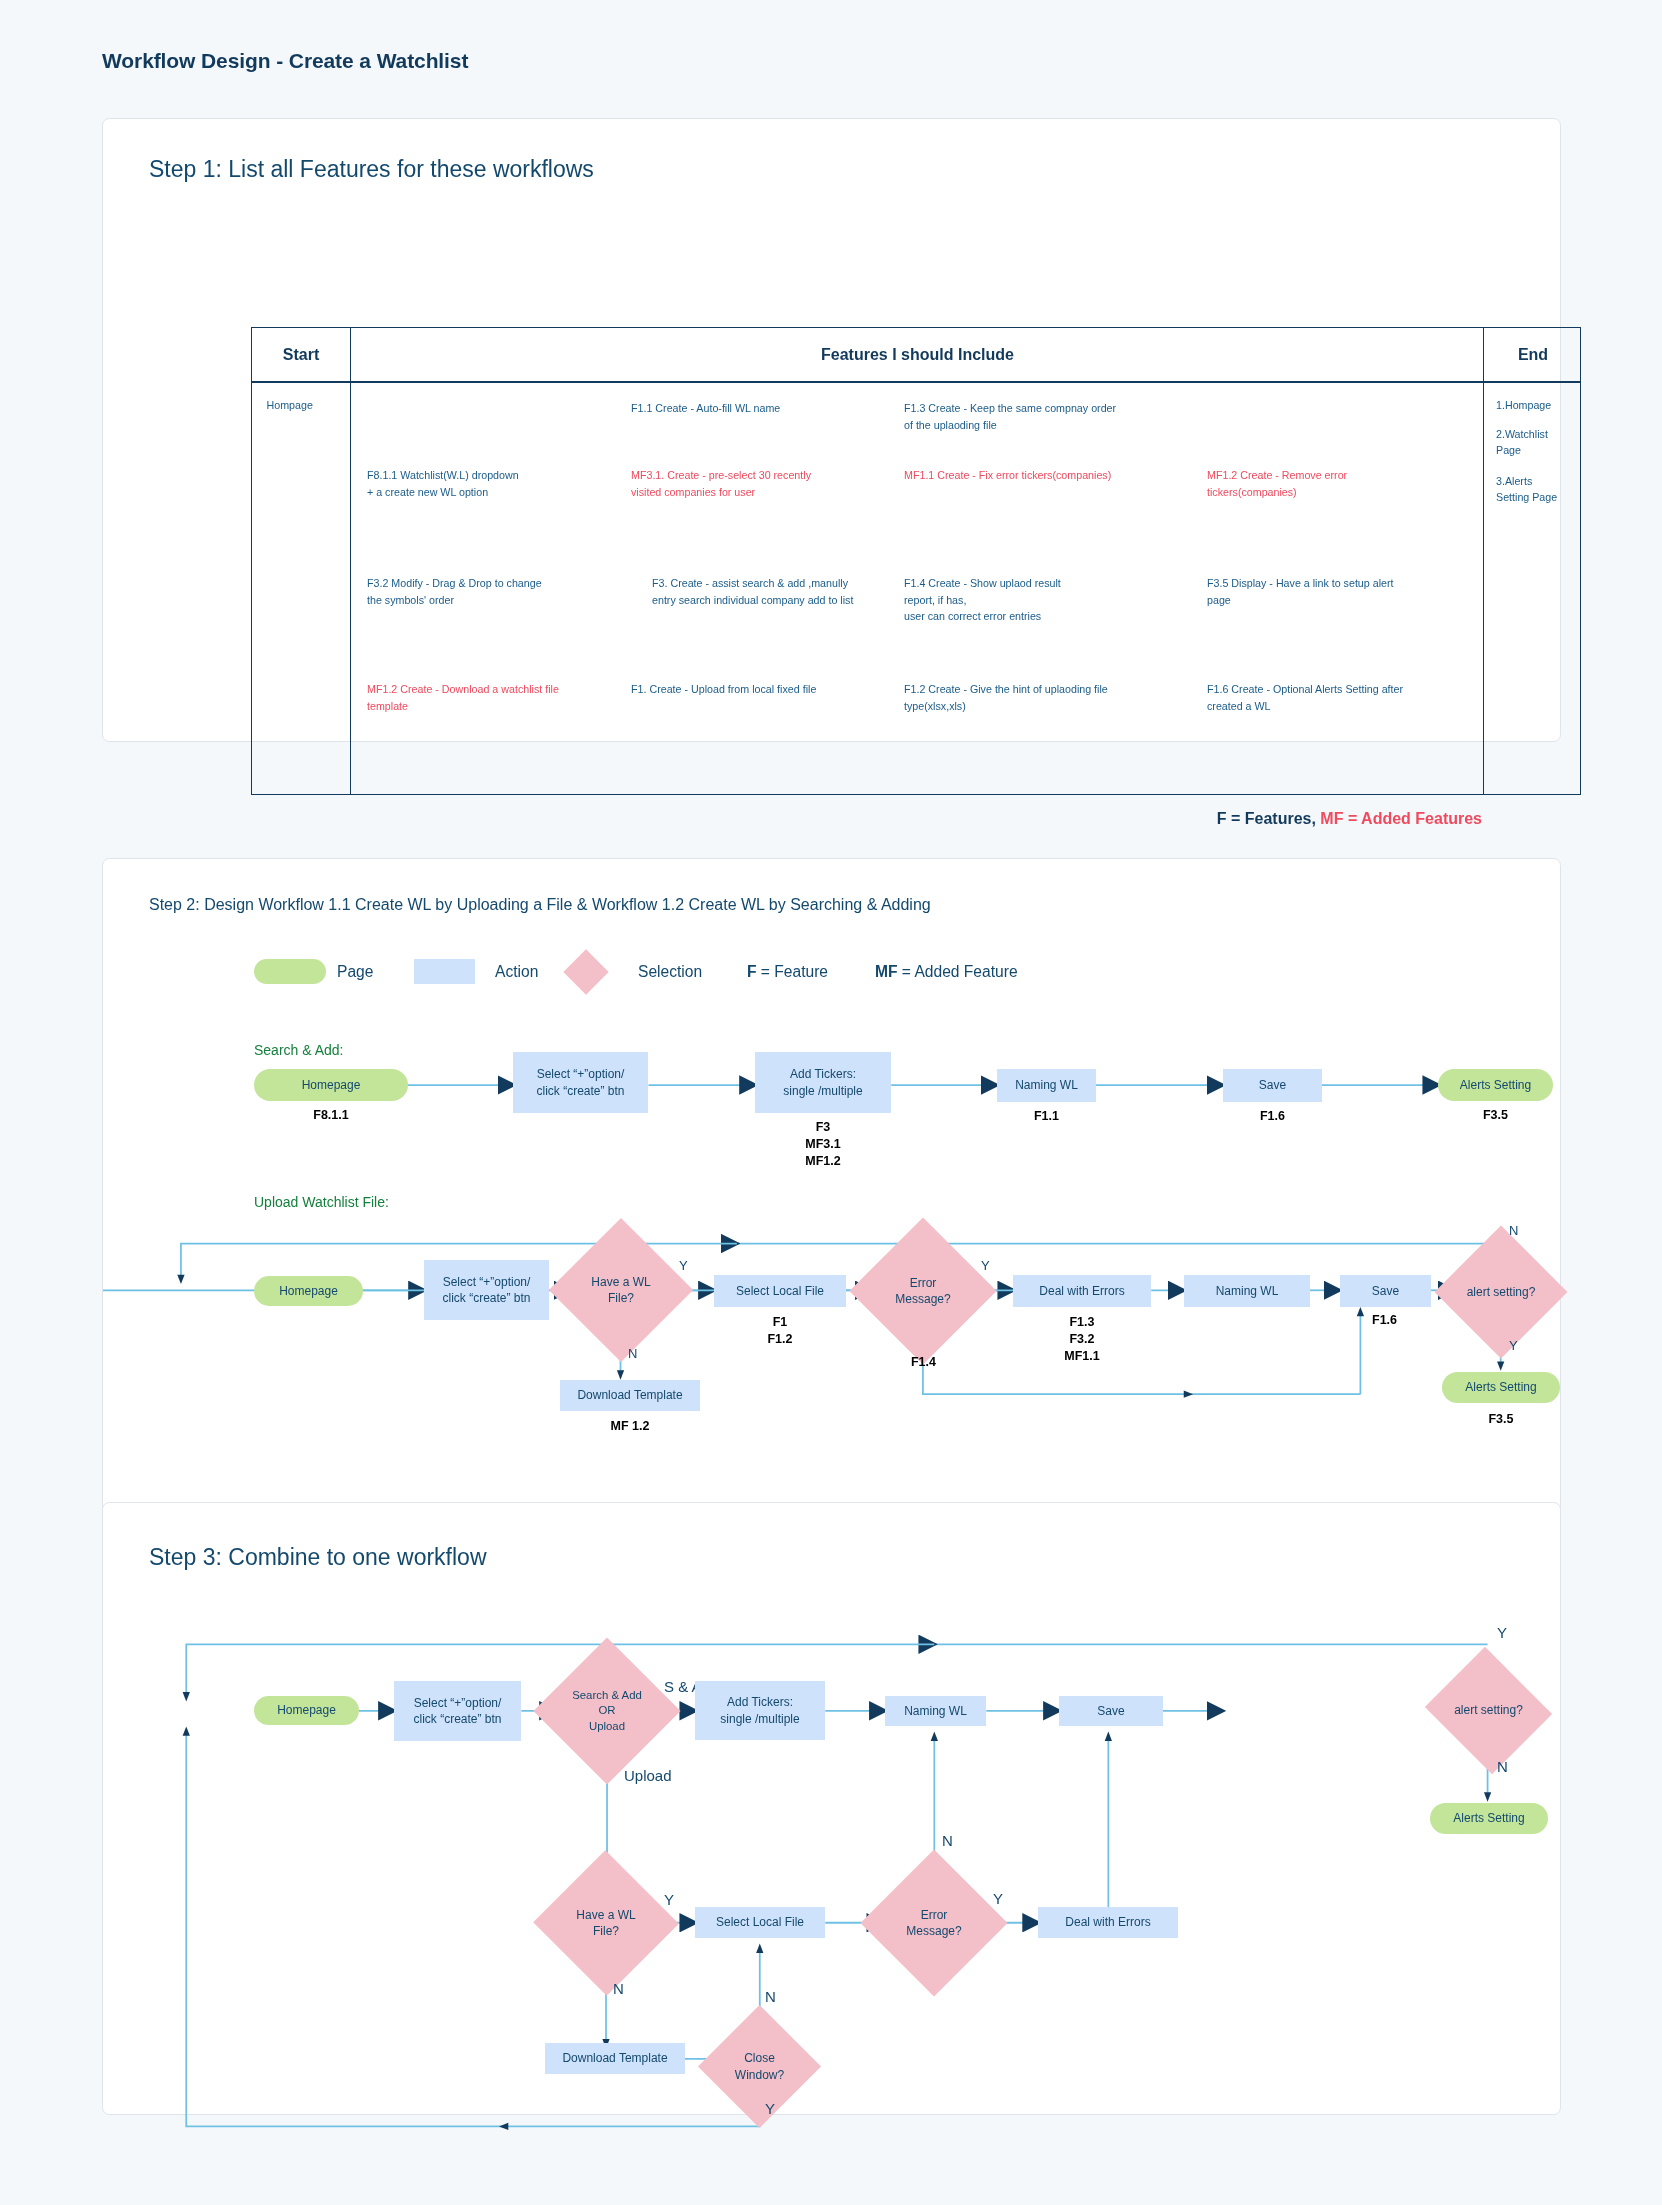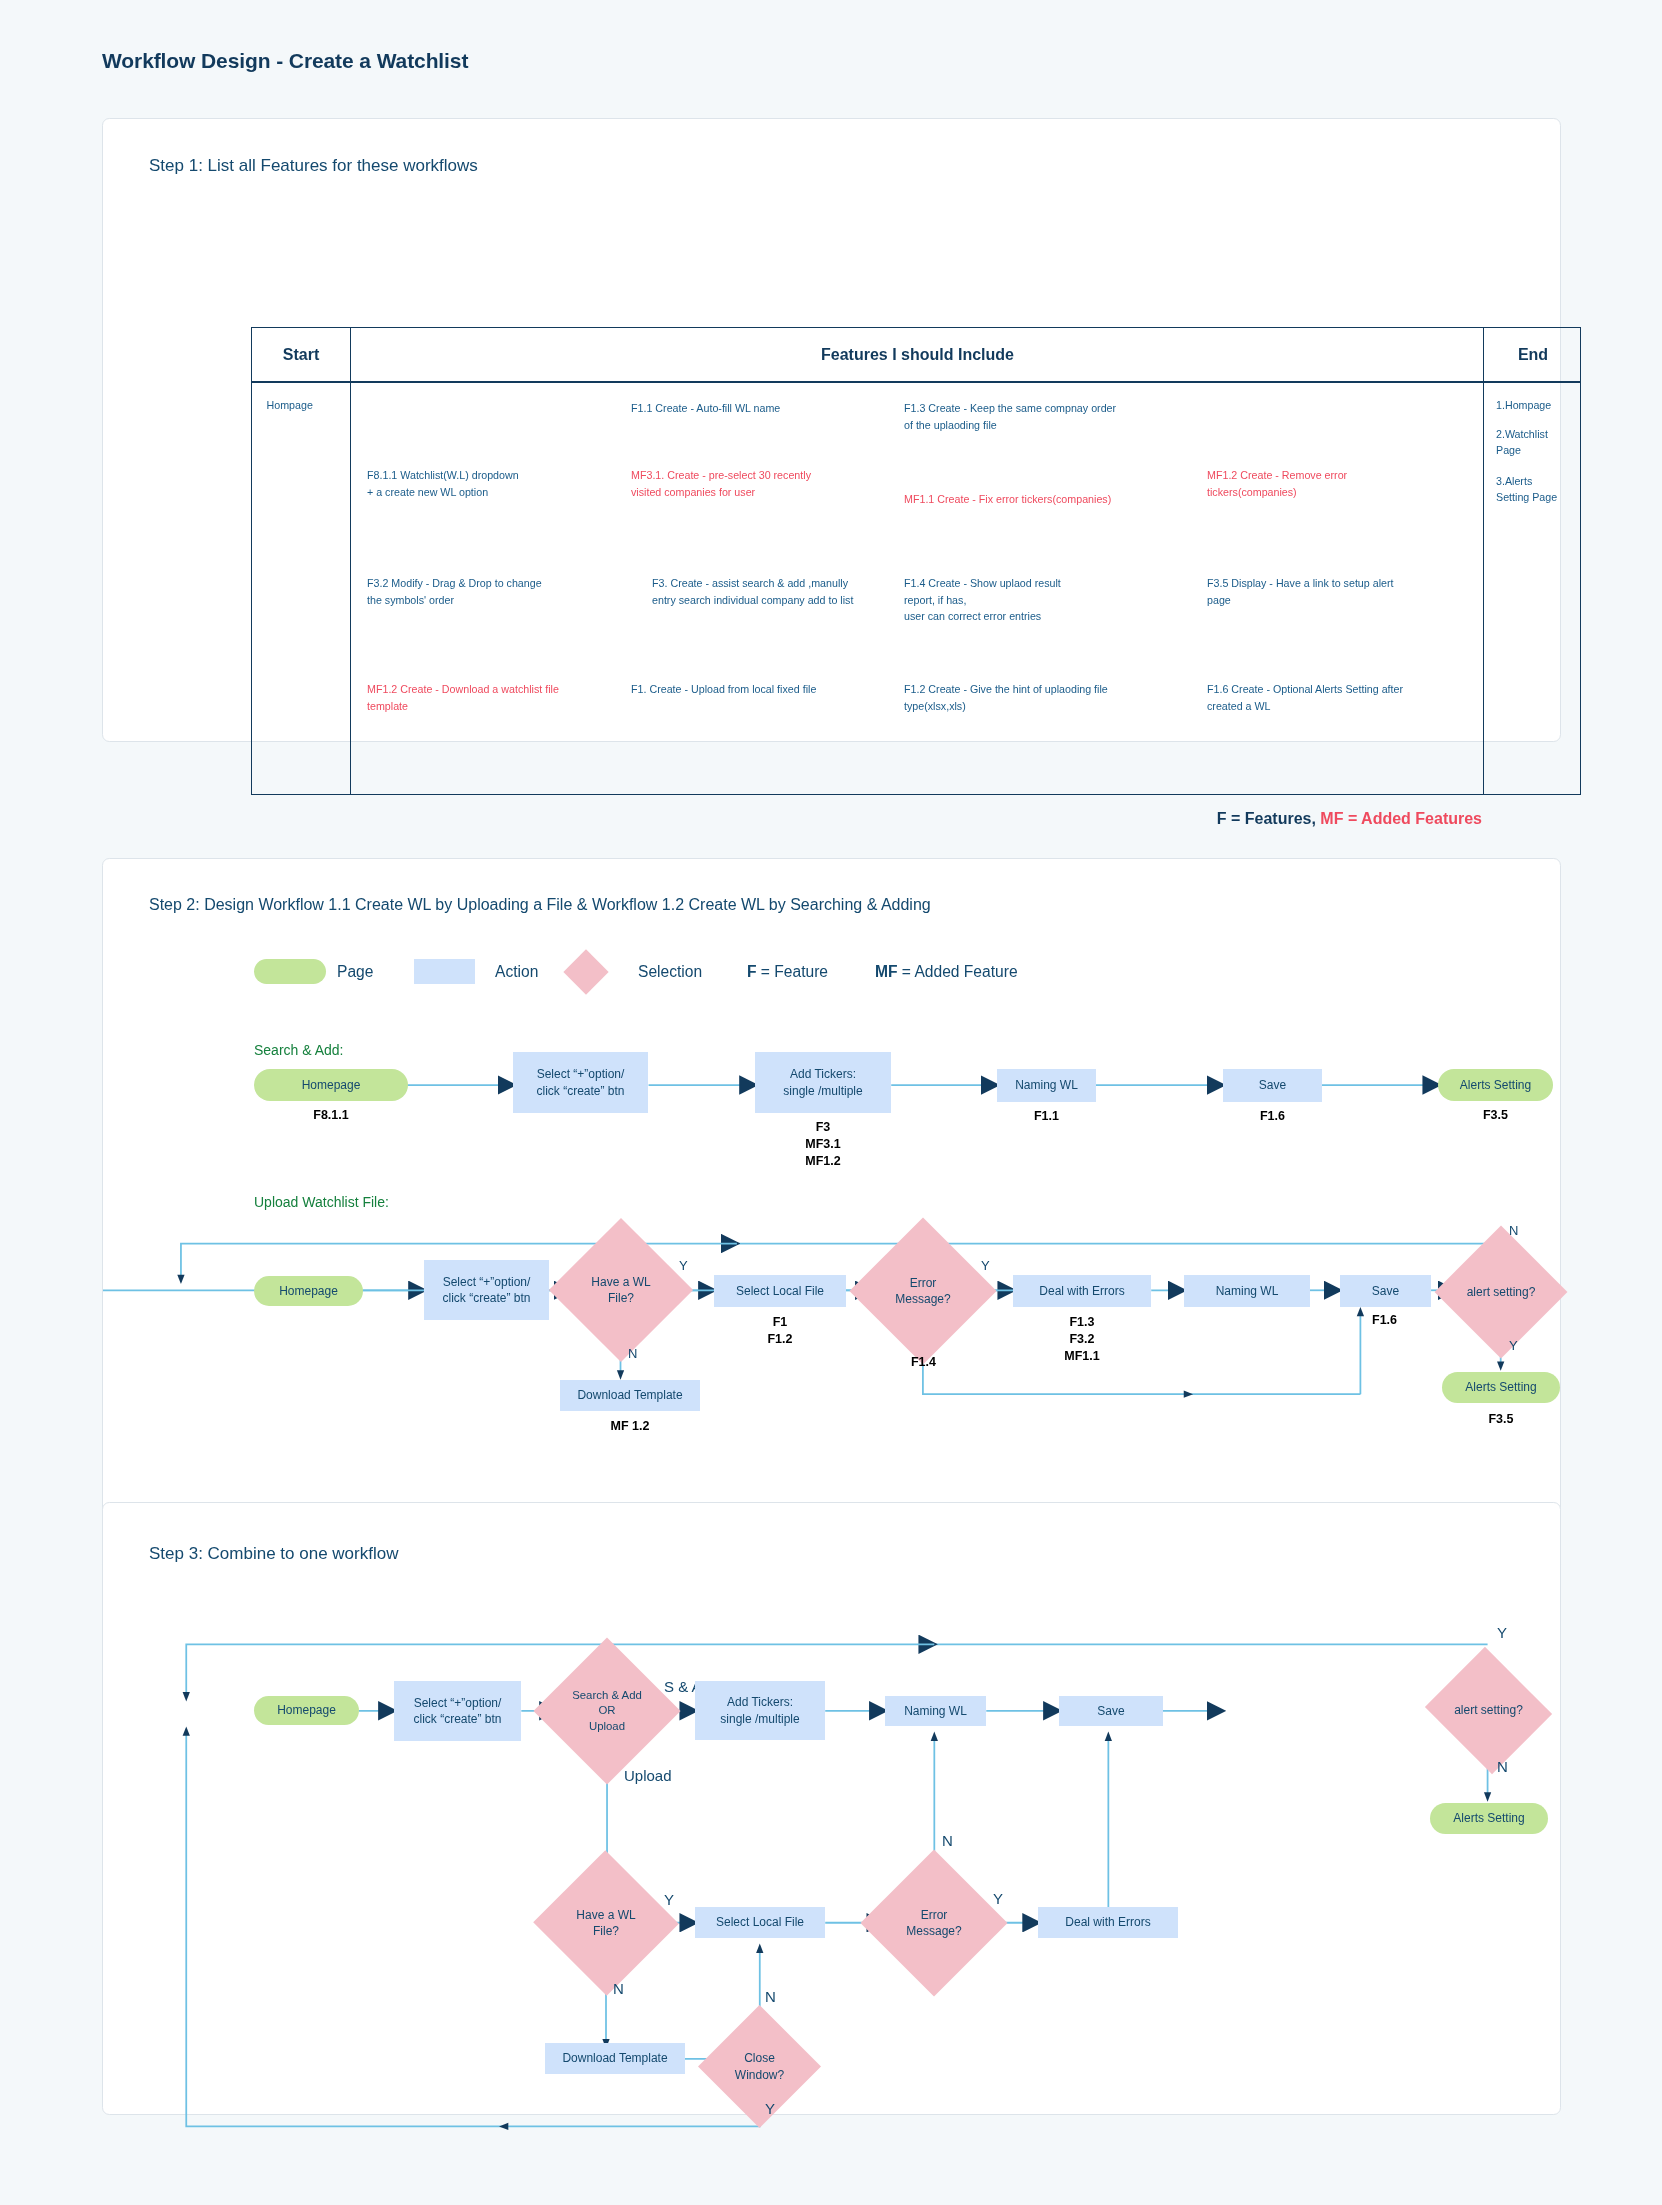--- a/index.html
+++ b/index.html
@@ -23,21 +23,21 @@
     border:1px solid #dde4ea;
     border-radius:7.3px;
     box-sizing:border-box;
   }
   #card-step1{top:118px;height:624px;}
   #card-step2{top:858px;height:714px;}
   #card-step3{top:1502px;height:613px;}
 
   .step-heading{
     position:absolute;
-    font-size:17px;color:#14496e;font-weight:400;
+    font-size:23px;color:#14496e;font-weight:400;
   }
 
   
   .ftable{
     position:absolute;left:148px;top:208px;
     width:1330px;height:468px;
     border:1.6px solid #123a5c;
     box-sizing:border-box;
     padding-left:30px;
   }
@@ -138,21 +138,21 @@
     <div class="cellnote start" style="left:14.5px;top:69px;width:83px;">Hompage</div>
 
     <div class="cellnote" style="left:379px;top:72px;width:244px;">F1.1 Create - Auto-fill WL name</div>
     <div class="cellnote" style="left:652px;top:72px;width:270px;">F1.3 Create - Keep the same compnay order
 of the uplaoding file</div>
 
     <div class="cellnote" style="left:115px;top:139px;width:244px;">F8.1.1 Watchlist(W.L) dropdown
 + a create new WL option</div>
     <div class="cellnote mf" style="left:379px;top:139px;width:249px;">MF3.1. Create - pre-select 30 recently
 visited companies for user</div>
-    <div class="cellnote mf" style="left:652px;top:139px;width:270px;margin-top:24px;">MF1.1 Create - Fix error tickers(companies)</div>
+    <div class="cellnote mf" style="left:652px;top:139px;width:270px;">MF1.1 Create - Fix error tickers(companies)</div>
     <div class="cellnote mf" style="left:955px;top:139px;width:229px;">MF1.2 Create - Remove error
 tickers(companies)</div>
 
     <div class="cellnote" style="left:115px;top:247px;width:249px;">F3.2 Modify - Drag &amp; Drop to change
 the  symbols' order</div>
     <div class="cellnote" style="left:379px;top:247px;width:260px;margin-left:21px;">F3. Create - assist search &amp; add ,manully
 entry search individual company add to list</div>
     <div class="cellnote" style="left:652px;top:247px;width:260px;">F1.4 Create - Show uplaod result
 report, if has,
 user can correct error entries</div>

